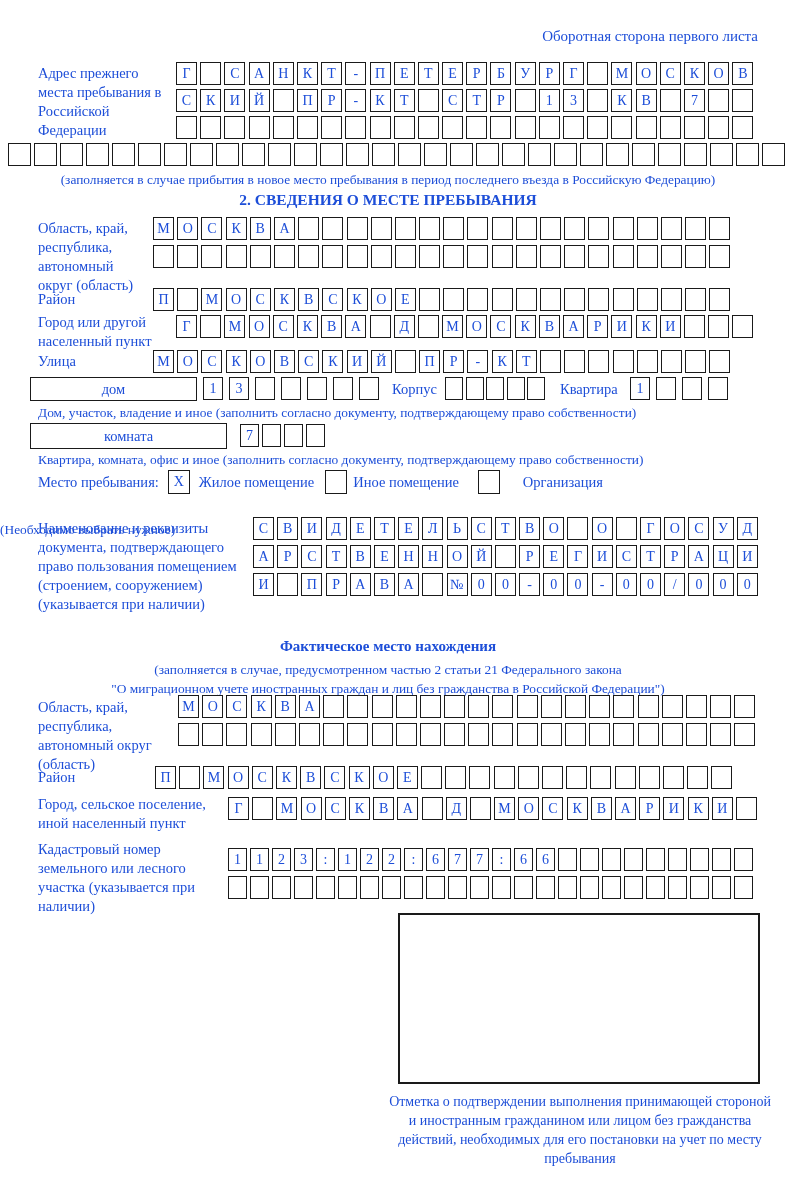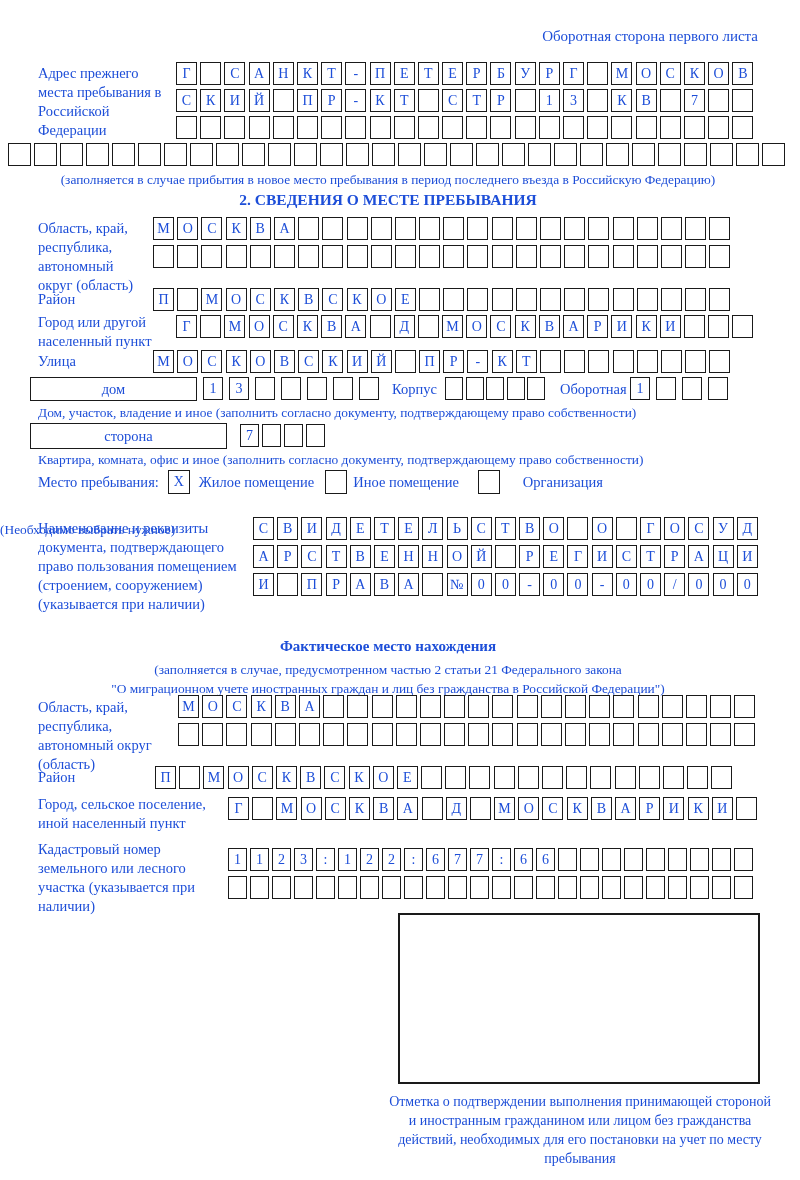--- a/index.html
+++ b/index.html
@@ -309,31 +309,31 @@
       <div class="cell"></div>
     </div>
   <div class="abs lbl" style="left:392px;top:380px;">Корпус</div>
   <div class="abs cellrow row-korpus" style="left:445px;top:377px;">
       <div class="cell"></div>
       <div class="cell"></div>
       <div class="cell"></div>
       <div class="cell"></div>
       <div class="cell"></div>
     </div>
-  <div class="abs lbl" style="left:560px;top:380px;">Оборотная</div>
+  <div class="abs lbl" style="left:560px;top:380px;">Квартира</div>
   <div class="abs cellrow row-stroenie" style="left:630px;top:377px;">
       <div class="cell">1</div>
       <div class="cell"></div>
       <div class="cell"></div>
       <div class="cell"></div>
     </div>
   <div class="abs note" style="left:38px;top:404px;">Дом, участок, владение и иное (заполнить согласно документу, подтверждающему право собственности)</div>
 
   <div class="abs bigbox" style="left:30px;top:423px;width:197px;height:26px;">
-      <span>сторона</span>
+      <span>комната</span>
     </div>
   <div class="abs cellrow row-apt" style="left:240px;top:424px;">
       <div class="cell">7</div>
       <div class="cell"></div>
       <div class="cell"></div>
       <div class="cell"></div>
     </div>
   <div class="abs note" style="left:38px;top:451px;">Квартира, комната, офис и иное (заполнить согласно документу, подтверждающему право собственности)</div>
 
   <div class="abs stayrow" style="left:38px;top:470px;">

